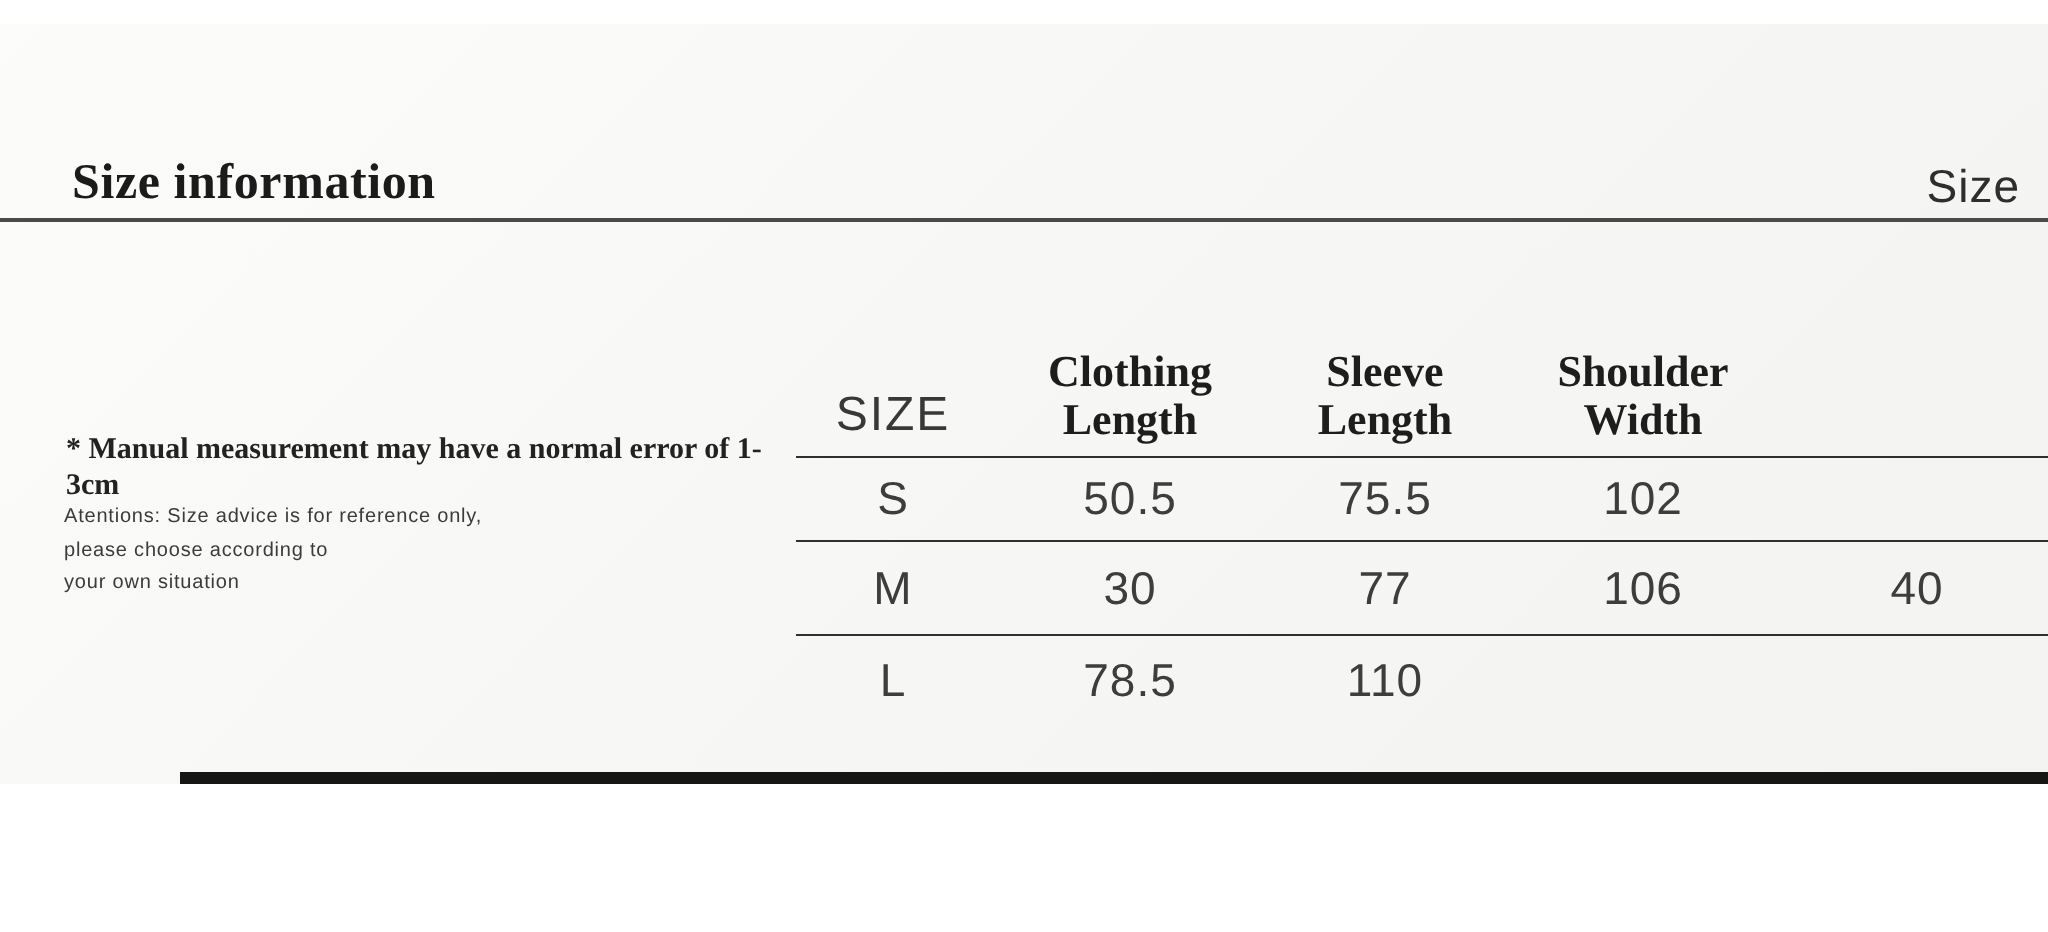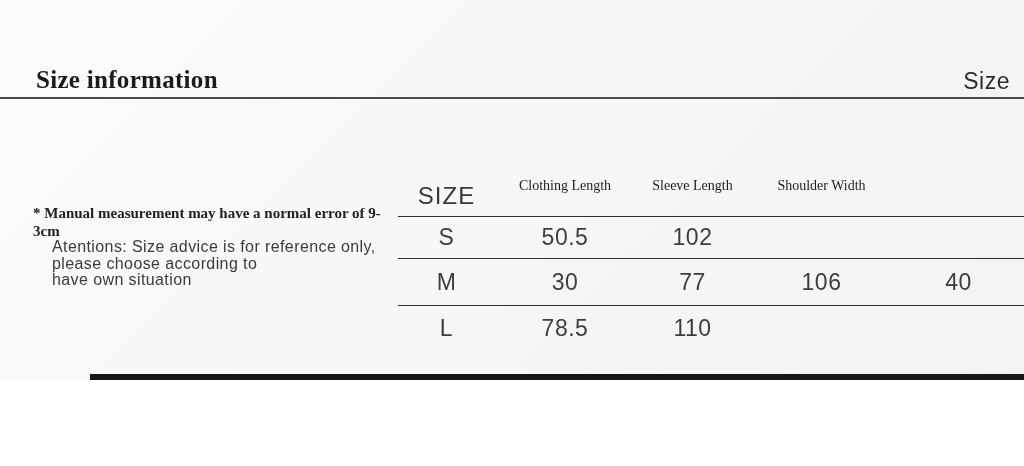--- a/index.html
+++ b/index.html
@@ -4,20 +4,21 @@
 <style>
   html, body { margin: 0; padding: 0; }
   .page {
     position: relative;
     width: 1024px;
     height: 380px;
     overflow: hidden;
     background: linear-gradient(135deg, #fcfcfb 0%, #f7f7f5 45%, #f3f3f1 100%);
     font-family: "Liberation Sans", sans-serif;
     color: #1d1d1d;
+    margin-top: 12px;
   }
 
   
   .page-title {
     position: absolute;
     left: 36px;
     top: 66px;
     font-family: "Liberation Serif", "DejaVu Serif", serif;
     font-weight: 700;
     font-size: 25px;
@@ -51,24 +52,24 @@
     top: 204px;
     width: 372px;
     font-family: "Liberation Serif", "DejaVu Serif", serif;
     font-weight: 700;
     font-size: 15px;
     color: #222;
     line-height: 18px;
   }
   .note-attention {
     position: absolute;
-    left: 52px;
+    left: 32px;
     top: 239px;
     width: 340px;
-    font-size: 16px;
+    font-size: 10px;
     color: #3b3b3b;
     line-height: 16.5px;
     letter-spacing: 0.4px;
   }
   .note-attention span { display: block; }
 
   
   .size-table {
     position: absolute;
     left: 398px;
@@ -88,22 +89,22 @@
   .trow.tdata.row-l { height: 45px; border-bottom: none; }
   .cell {
     display: flex;
     align-items: center;
     justify-content: center;
     text-align: center;
     white-space: pre-line;
   }
   .cell.hserif {
     font-family: "Liberation Serif", "DejaVu Serif", serif;
-    font-weight: 400;
-    font-size: 14px;
+    font-weight: 700;
+    font-size: 22px;
     line-height: 24px;
     color: #1d1d1d;
     padding-top: 6px;
   }
   .cell.hsize {
     font-size: 24px;
     font-weight: 400;
     color: #383838;
     letter-spacing: 1px;
     align-items: flex-end;
@@ -148,38 +149,39 @@
 </style>
 </head>
 <body>
 
 <div class="page">
 
   <div class="page-title">Size information</div>
   <div class="corner-label">Size</div>
   <div class="title-divider"></div>
 
-  <div class="note-bold">* Manual measurement may have a normal error of 9-3cm</div>
+  <div class="note-bold">* Manual measurement may have a normal error of 1-3cm</div>
   <div class="note-attention">
     <span>Atentions: Size advice is for reference only,</span>
     <span>please choose according to</span>
-    <span>have own situation</span>
+    <span>your own situation</span>
   </div>
 
   <div class="size-table">
     <div class="trow thead">
       <div class="cell hsize">SIZE</div>
       <div class="cell hserif">Clothing Length</div>
       <div class="cell hserif">Sleeve Length</div>
       <div class="cell hserif">Shoulder Width</div>
     </div>
 
     <div class="trow tdata row-s">
       <div class="cell num">S</div>
       <div class="cell num">50.5</div>
+      <div class="cell num">75.5</div>
       <div class="cell num">102</div>
     </div>
 
     <div class="trow tdata row-m">
       <div class="cell num">M</div>
       <div class="cell num">30</div>
       <div class="cell num">77</div>
       <div class="cell num">106</div>
       <div class="cell num">40</div>
     </div>

